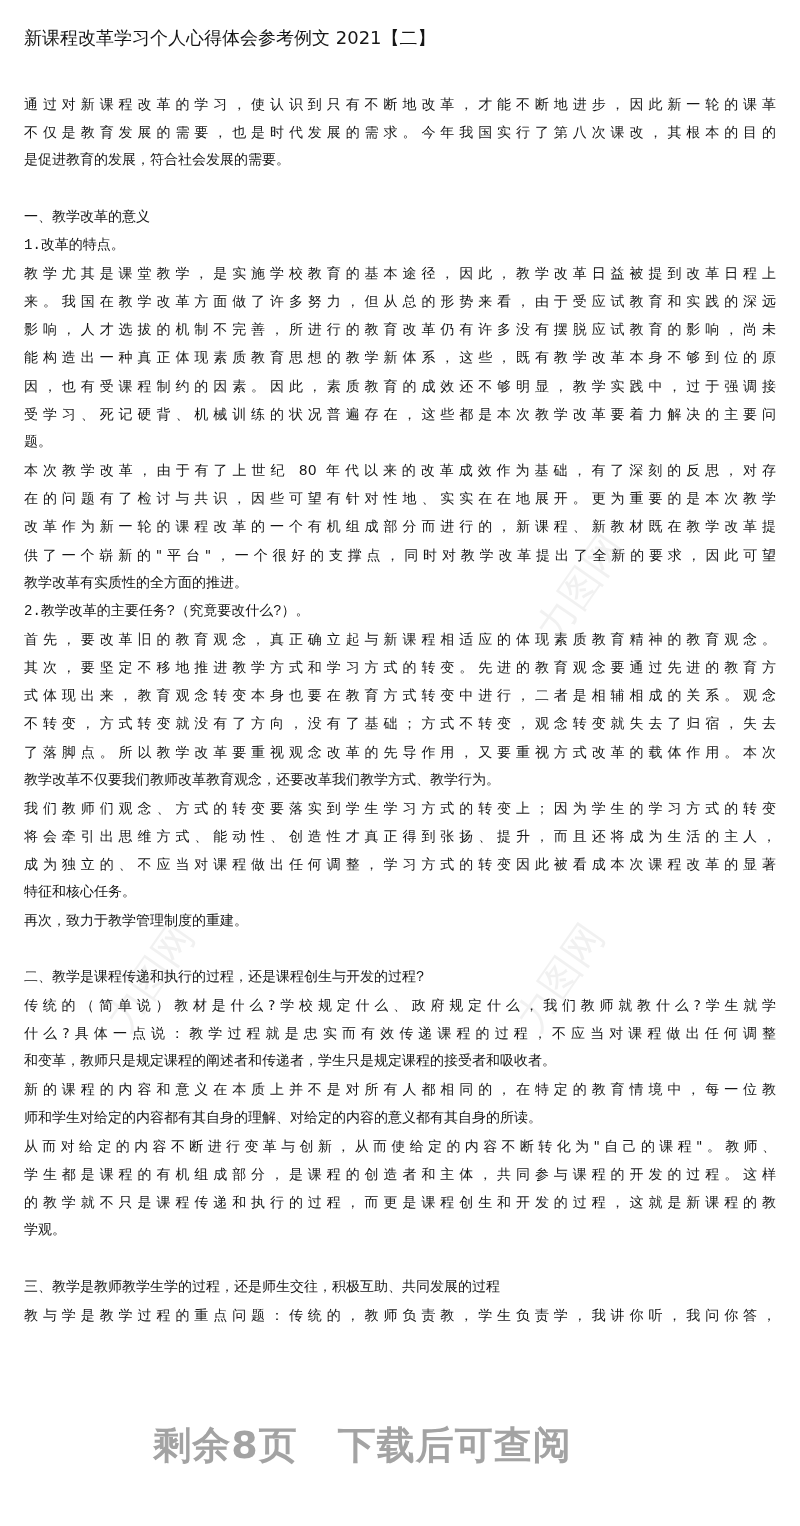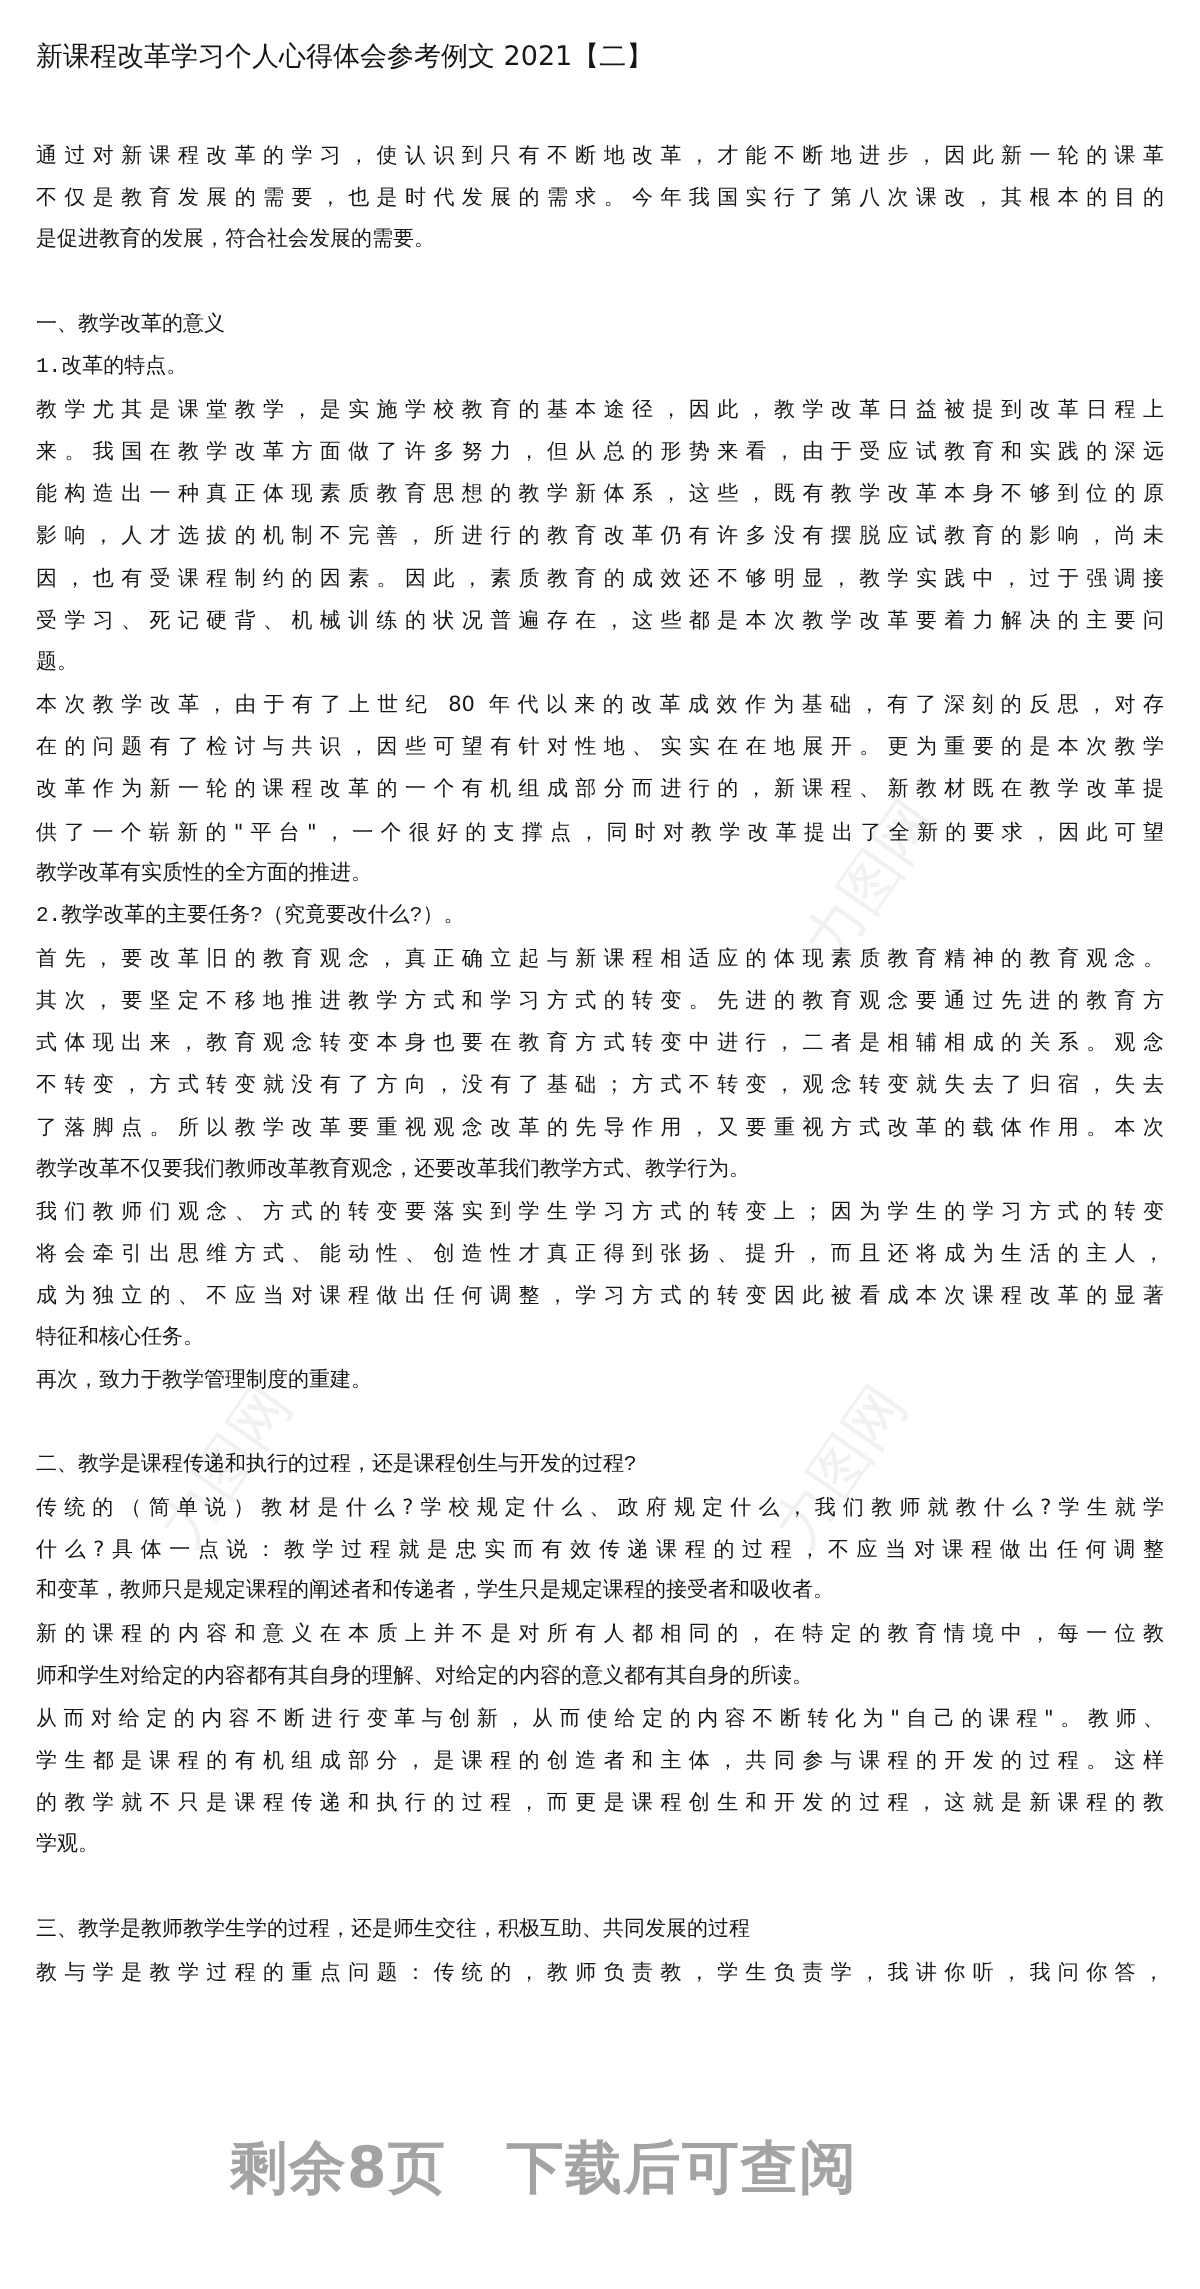--- a/index.html
+++ b/index.html
@@ -26,22 +26,22 @@
   <div class="title">新课程改革学习个人心得体会参考例文 2021【二】</div>
   <div class="lines" id="lines">
       <div class="line">通过对新课程改革的学习，使认识到只有不断地改革，才能不断地进步，因此新一轮的课革</div>
       <div class="line">不仅是教育发展的需要，也是时代发展的需求。今年我国实行了第八次课改，其根本的目的</div>
       <div class="line short">是促进教育的发展，符合社会发展的需要。</div>
       <div class="line blank"></div>
       <div class="line short">一、教学改革的意义</div>
       <div class="line short">1.改革的特点。</div>
       <div class="line">教学尤其是课堂教学，是实施学校教育的基本途径，因此，教学改革日益被提到改革日程上</div>
       <div class="line">来。我国在教学改革方面做了许多努力，但从总的形势来看，由于受应试教育和实践的深远</div>
+      <div class="line">影响，人才选拔的机制不完善，所进行的教育改革仍有许多没有摆脱应试教育的影响，尚未</div>
       <div class="line">能构造出一种真正体现素质教育思想的教学新体系，这些，既有教学改革本身不够到位的原</div>
-      <div class="line">影响，人才选拔的机制不完善，所进行的教育改革仍有许多没有摆脱应试教育的影响，尚未</div>
       <div class="line">因，也有受课程制约的因素。因此，素质教育的成效还不够明显，教学实践中，过于强调接</div>
       <div class="line">受学习、死记硬背、机械训练的状况普遍存在，这些都是本次教学改革要着力解决的主要问</div>
       <div class="line short">题。</div>
       <div class="line">本次教学改革，由于有了上世纪 80 年代以来的改革成效作为基础，有了深刻的反思，对存</div>
       <div class="line">在的问题有了检讨与共识，因些可望有针对性地、实实在在地展开。更为重要的是本次教学</div>
       <div class="line">改革作为新一轮的课程改革的一个有机组成部分而进行的，新课程、新教材既在教学改革提</div>
       <div class="line">供了一个崭新的"平台"，一个很好的支撑点，同时对教学改革提出了全新的要求，因此可望</div>
       <div class="line short">教学改革有实质性的全方面的推进。</div>
       <div class="line short">2.教学改革的主要任务?（究竟要改什么?）。</div>
       <div class="line">首先，要改革旧的教育观念，真正确立起与新课程相适应的体现素质教育精神的教育观念。</div>

